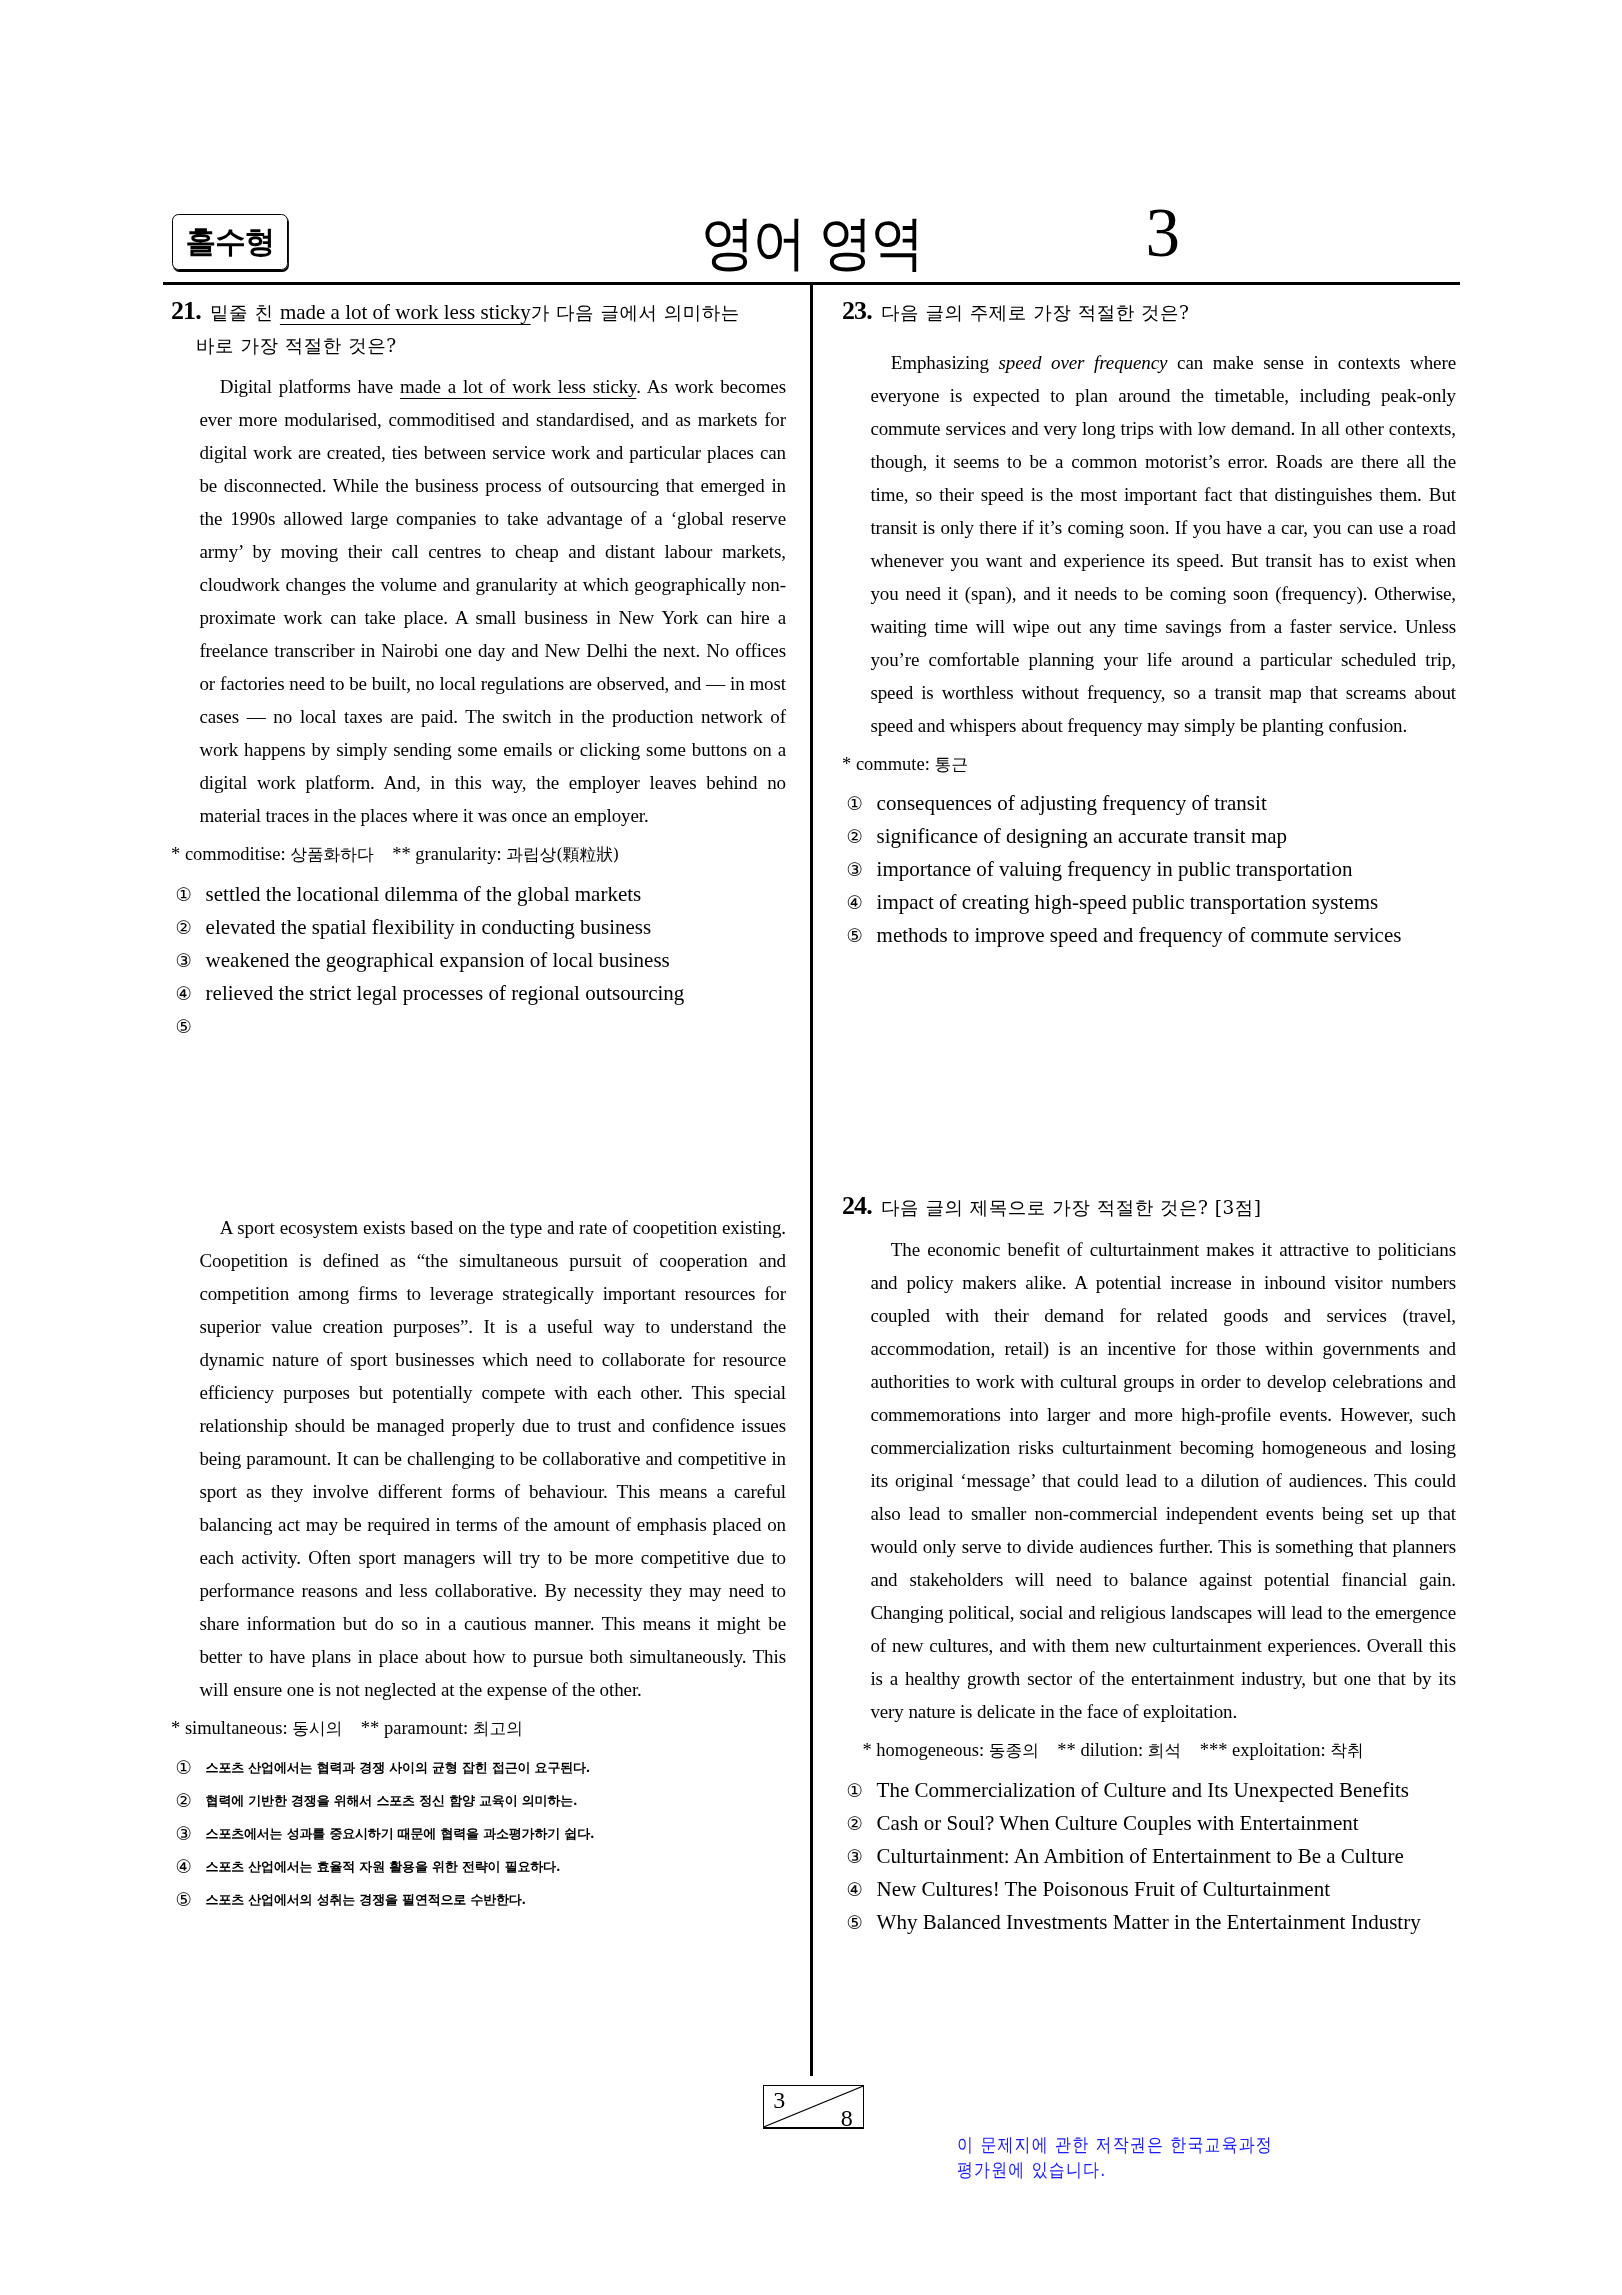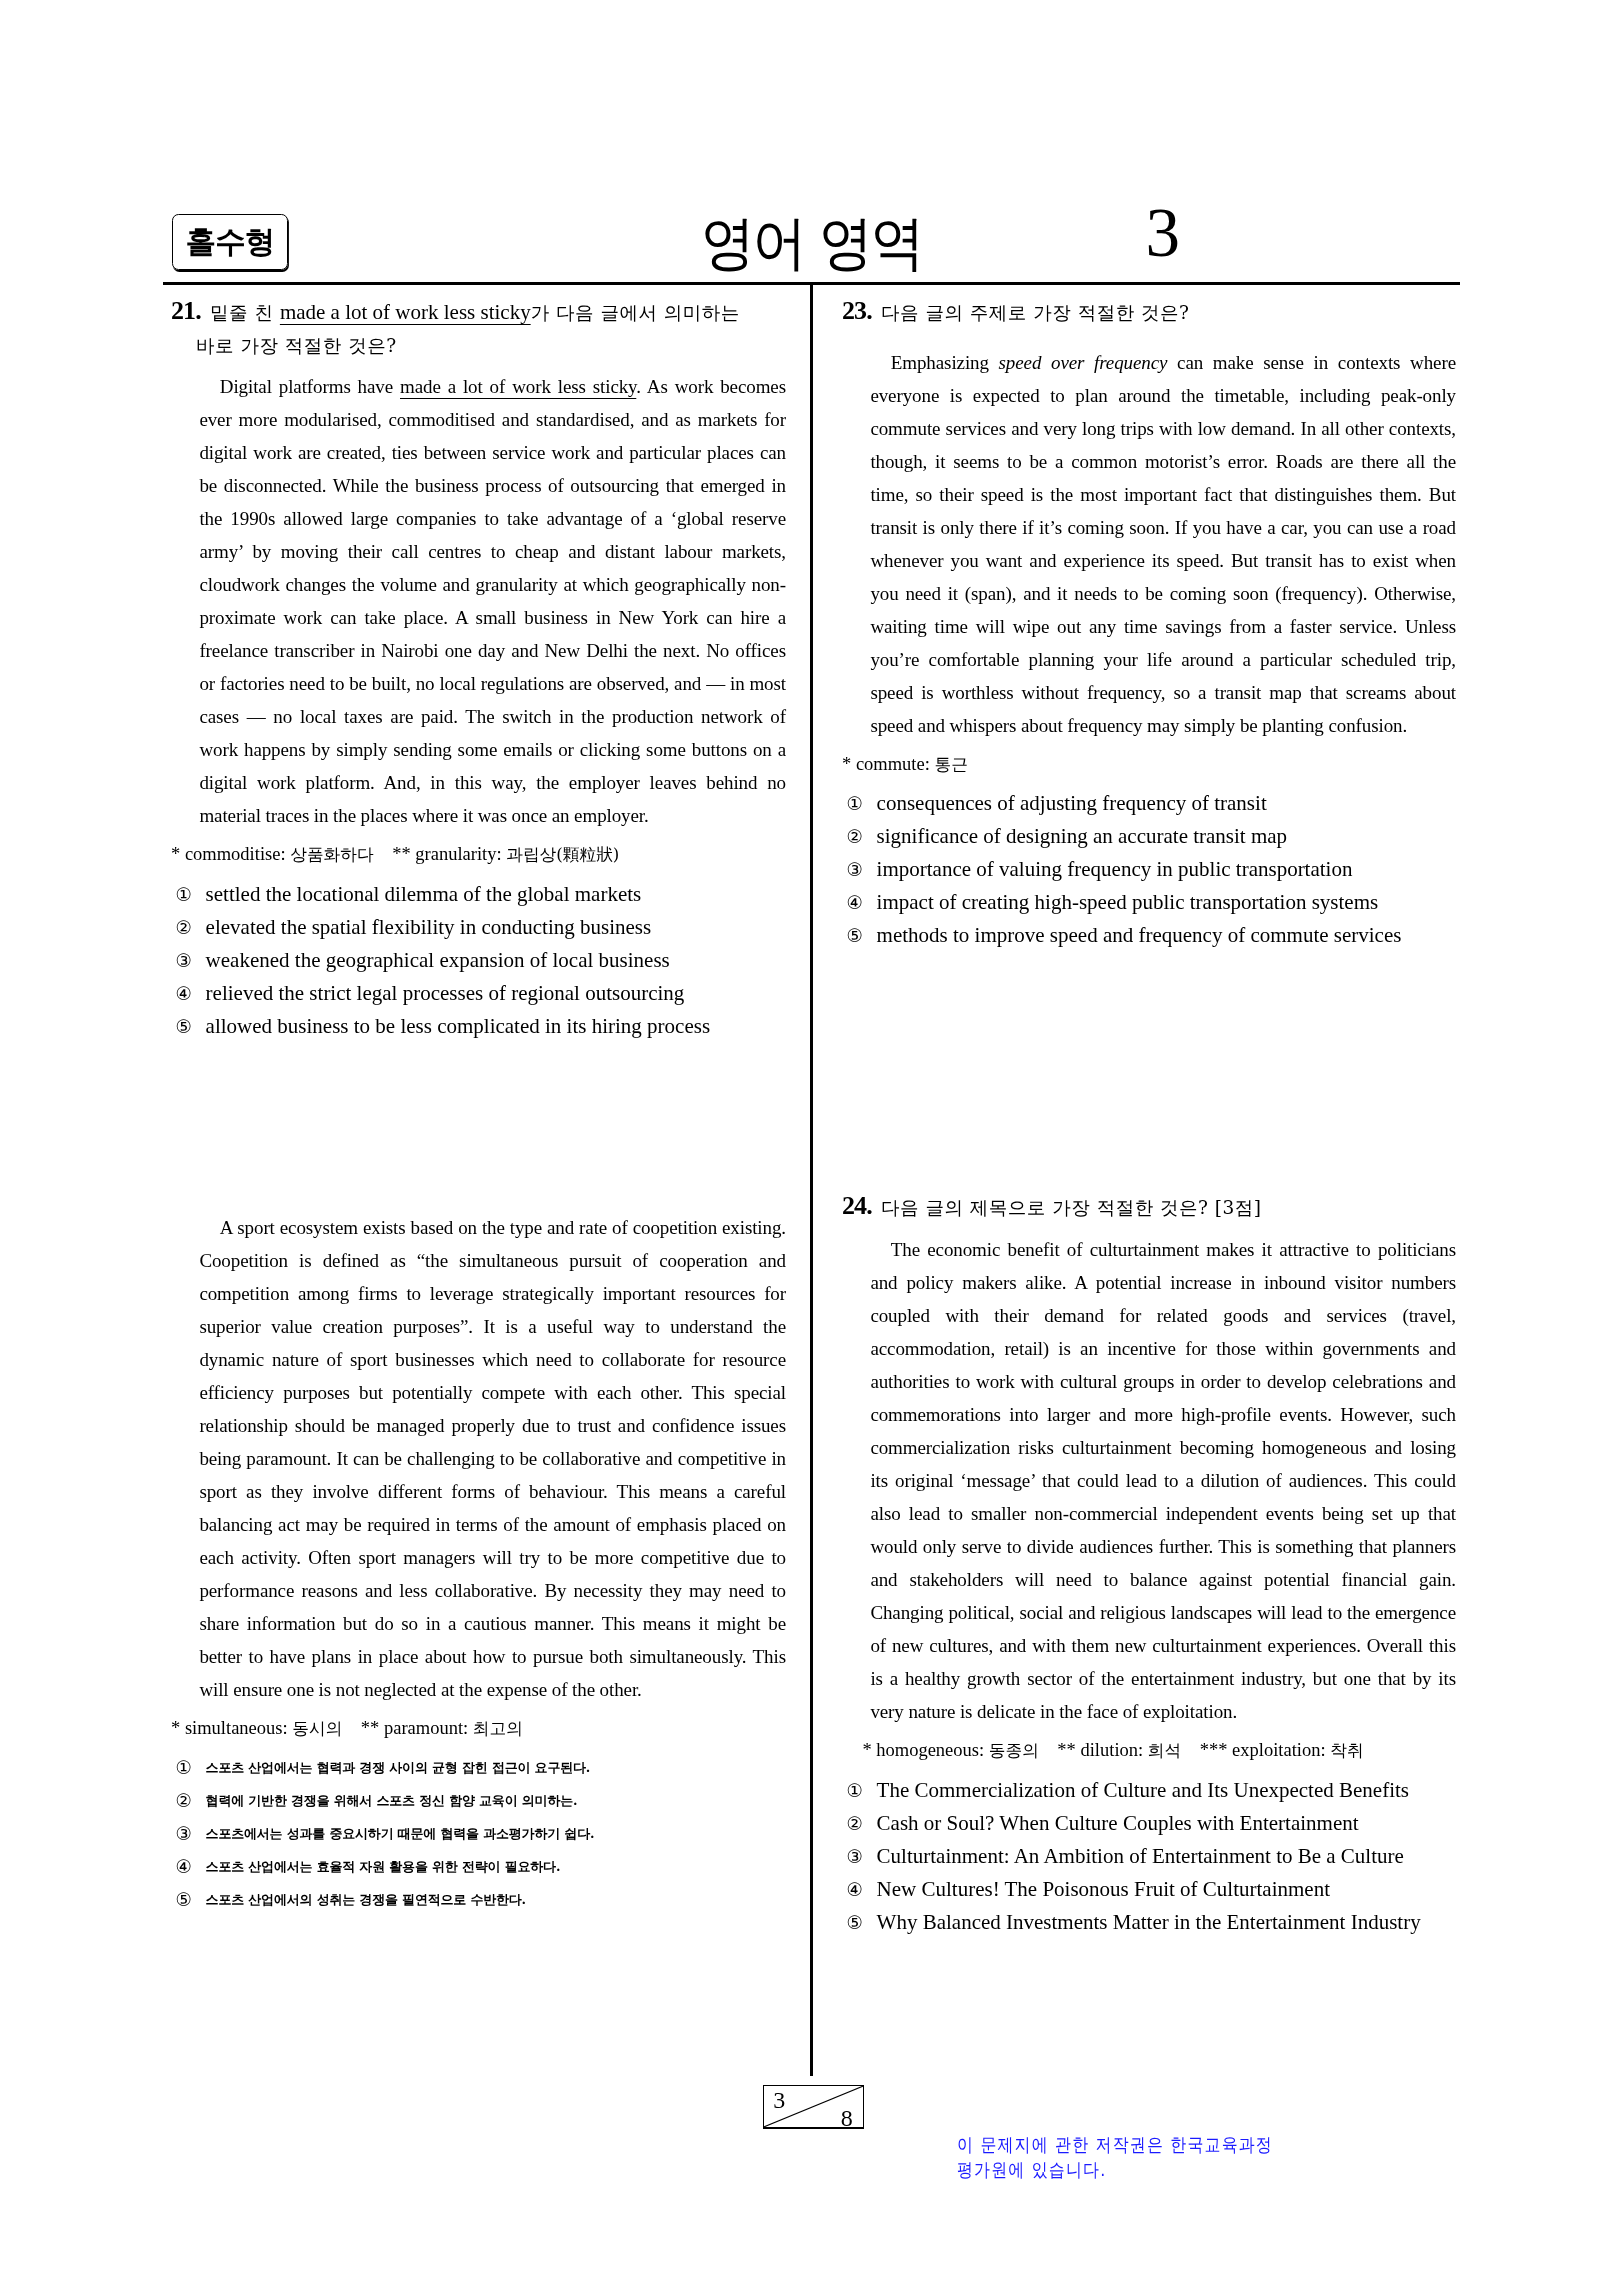--- a/index.html
+++ b/index.html
@@ -101,21 +101,20 @@
       <li class="opt">
           <span class="mark">③</span>
           <span>weakened the geographical expansion of local business</span>
         </li>
       <li class="opt">
           <span class="mark">④</span>
           <span>relieved the strict legal processes of regional outsourcing</span>
         </li>
       <li class="opt">
           <span class="mark">⑤</span>
-          <span>allowed business to be less complicated in its hiring process</span>
         </li>
     </ol>
   </section>
 
   <section class="col col-left" style="top:1197px;">
     <p class="passage" style="margin-top:14px;">A sport ecosystem exists based on the type and rate of coopetition existing. Coopetition is defined as “the simultaneous pursuit of cooperation and competition among firms to leverage strategically important resources for superior value creation purposes”. It is a useful way to understand the dynamic nature of sport businesses which need to collaborate for resource efficiency purposes but potentially compete with each other. This special relationship should be managed properly due to trust and confidence issues being paramount. It can be challenging to be collaborative and competitive in sport as they involve different forms of behaviour. This means a careful balancing act may be required in terms of the amount of emphasis placed on each activity. Often sport managers will try to be more competitive due to performance reasons and less collaborative. By necessity they may need to share information but do so in a cautious manner. This means it might be better to have plans in place about how to pursue both simultaneously. This will ensure one is not neglected at the expense of the other.</p>
     <p class="footnote">
       <span>*</span>
       <span>simultaneous:</span>
       <span class="ko">동시의</span>&nbsp;&nbsp;&nbsp;

